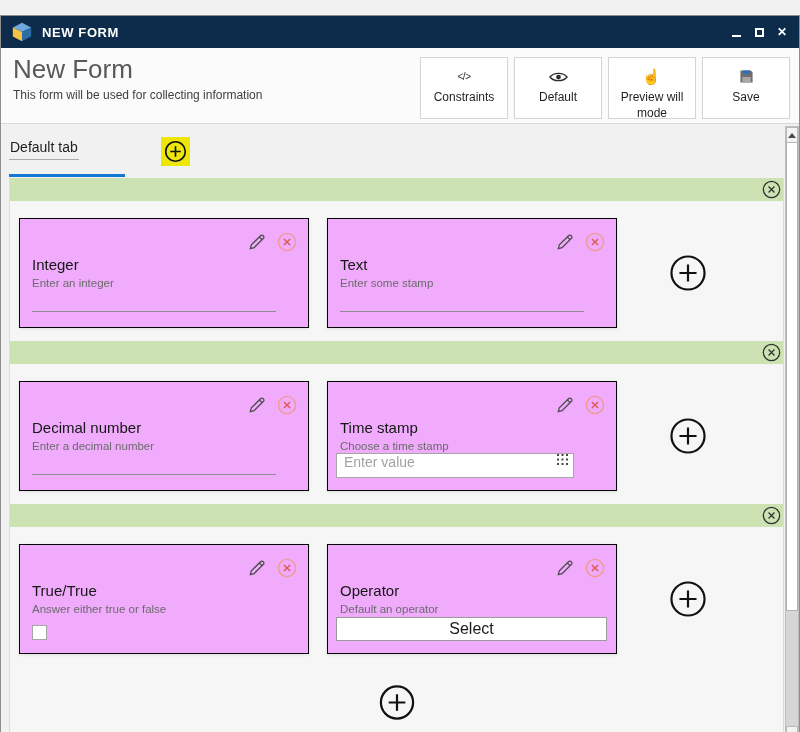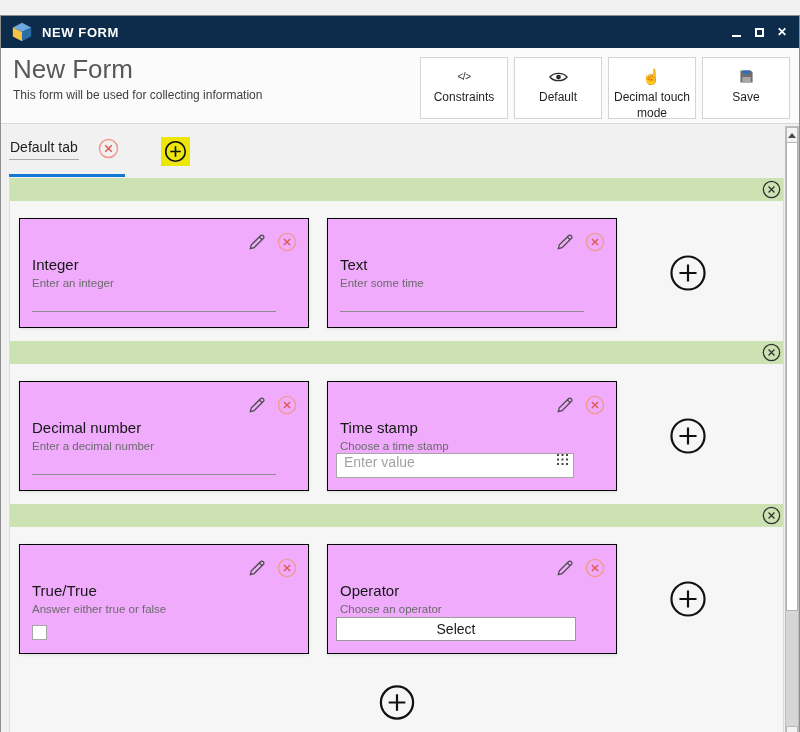--- a/index.html
+++ b/index.html
@@ -23,42 +23,42 @@
   .page-subtitle { position:absolute; left:12px; top:40px; font-size:12px; color:#414141; }
   .toolbar { position:absolute; right:9px; top:9px; display:flex; gap:6px; }
   .tb-btn { width:88px; height:62px; background:#fff; border:1px solid #d4d4d4; display:flex; flex-direction:column; align-items:center; justify-content:flex-start; padding-top:10px; cursor:pointer; }
   .tb-icon { height:17px; display:flex; align-items:center; justify-content:center; }
   .tb-label { font-size:12px; color:#1f1f1f; text-align:center; line-height:1.35; margin-top:4px; }
   .code-glyph { font-size:10px; color:#333; letter-spacing:-0.5px; }
   .touch-glyph { font-size:15px; color:#444; }
 
   
   .tabbar { position:absolute; left:0; top:108px; width:784px; height:54px; background:#f1f1f1; }
-  .tab { position:absolute; left:8px; top:12px; display:flex; align-items:center; gap:19px; cursor:pointer; }
+  .tab { position:absolute; left:8px; top:12px; display:flex; align-items:center; gap:19px; cursor:pointer;flex-direction:column; }
   .tab-label { font-size:14px; color:#1d1d1d; border-bottom:1px solid #a9a9a9; padding:3px 1px 4px 1px; min-width:64px; }
   .tab-underline-bar { position:absolute; left:8px; bottom:1px; width:116px; height:3px; background:#1377d4; }
   .add-tab { position:absolute; left:160px; top:13px; width:29px; height:29px; background:#ece609; display:flex; align-items:center; justify-content:center; cursor:pointer; }
 
   
   .panel { position:absolute; left:8px; top:162px; width:775px; height:565px; background:#f6f6f6; border:1px solid #dcdcdc; border-top:none; }
   .band { position:relative; height:23px; background:#cce2b3; }
   .band-close { position:absolute; right:2px; top:2px; width:19px; height:19px; cursor:pointer; }
   .row-body { display:flex; align-items:flex-start; padding:17px 0 13px 9px; height:140px; }
   .card { position:relative; width:290px; height:110px; background:#f0abfc; border:1px solid #000000; box-shadow:0 1px 3px rgba(0,0,0,.10); margin-right:18px; }
   .card-actions { position:absolute; top:13px; right:11px; display:flex; align-items:center; gap:10px; }
   .icon-btn { cursor:pointer; display:flex; }
   .card-title { position:absolute; left:12px; top:37px; font-size:15px; color:#161616; }
   .card-desc { position:absolute; left:12px; top:58px; font-size:11.5px; color:#6b6b6b; }
   .input-underline { position:absolute; left:12px; bottom:15px; width:244px; border-bottom:1px solid #8c8c8c; height:1px; cursor:text; }
   .ts-input-wrap { position:absolute; left:8px; bottom:12px; width:238px; height:25px; border:1px solid #a6a6a6; background:#fff; display:flex; align-items:flex-start; }
   .ts-input { flex:1; border:none; outline:none; font-size:14px; color:#333; padding-left:7px; font-family:"Liberation Sans",sans-serif; background:transparent; }
   .ts-input::placeholder { color:#a3a3a3; }
   .grid-icon { width:22px; display:flex; align-items:center; justify-content:center; cursor:pointer; }
   .checkbox { position:absolute; left:12px; bottom:13px; width:15px; height:15px; appearance:none; -webkit-appearance:none; border:1px solid #a6a6a6; background:#fff; cursor:pointer; }
-  .select-btn { position:absolute; left:8px; bottom:12px; width:240px; height:24px; background:#fff; border:1px solid #9a9a9a; font-size:14px; color:#1a1a1a; font-family:"Liberation Sans",sans-serif; cursor:pointer; }
+  .select-btn { position:absolute; left:8px; bottom:12px; width:271px; height:24px; background:#fff; border:1px solid #9a9a9a; font-size:16px; color:#1a1a1a; font-family:"Liberation Sans",sans-serif; cursor:pointer; }
   .row-add { margin-left:34px; margin-top:36px; cursor:pointer; }
   .bottom-area { position:relative; height:76px; }
   .bottom-add { position:absolute; left:50%; top:17px; transform:translateX(-50%); cursor:pointer; }
 
   
   .scrollbar { position:absolute; left:784px; top:110px; width:14px; height:617px; display:flex; flex-direction:column; background:#d6d6d6; border:1px solid #bdbdbd; }
   .sb-btn { height:16px; background:#f3f3f3; border:1px solid #b9b9b9; display:flex; align-items:center; justify-content:center; cursor:pointer; }
   .tri-up { width:0; height:0; border-left:4px solid transparent; border-right:4px solid transparent; border-bottom:5px solid #4a4a4a; }
   .tri-down { width:0; height:0; border-left:4px solid transparent; border-right:4px solid transparent; border-top:5px solid #4a4a4a; }
   .sb-thumb { height:468px; background:#ffffff; border:1px solid #b3b3b3; border-top:none; cursor:grab; }
@@ -105,21 +105,21 @@
               <path d="M1 6 C5 0.8 15 0.8 19 6 C15 11.2 5 11.2 1 6 Z" fill="none" stroke="#2e2e2e" stroke-width="1.4"></path>
               <circle cx="10" cy="6" r="2.5" fill="#2e2e2e"></circle>
             </svg>
         </div>
         <div class="tb-label">Default</div>
       </div>
       <div class="tb-btn">
         <div class="tb-icon">
             <span class="touch-glyph">☝</span>
           </div>
-        <div class="tb-label">Decimal touch mode</div>
+        <div class="tb-label">Preview will mode</div>
       </div>
       <div class="tb-btn">
         <div class="tb-icon">
           <svg width="15" height="15" viewBox="0 0 16 16">
               <path d="M1.5 1.5h11l2 2v11h-13z" fill="#6e6e6e"></path>
               <rect x="4" y="1.5" width="7.5" height="3.6" fill="#2f6fc0"></rect>
               <rect x="3.5" y="8.5" width="9" height="6" fill="#a8a8a8"></rect>
             </svg>
         </div>
         <div class="tb-label">Save</div>
@@ -185,21 +185,21 @@
               </svg>
           </span>
           <span class="icon-btn">
             <svg width="20" height="20" viewBox="0 0 20 20">
                 <circle cx="10" cy="10" r="8.6" fill="none" stroke="#f09a92" stroke-width="1.4"></circle>
                 <path d="M6.9 6.9l6.2 6.2M13.1 6.9l-6.2 6.2" stroke="#e2574f" stroke-width="1.4" fill="none"></path>
               </svg>
           </span>
         </div>
         <div class="card-title">Text</div>
-        <div class="card-desc">Enter some time</div>
+        <div class="card-desc">Enter some stamp</div>
         <div class="input-underline"></div>
       </div>
       <div class="row-add">
         <svg width="38" height="38" viewBox="0 0 40 40">
             <circle cx="20" cy="20" r="17.4" fill="none" stroke="#111" stroke-width="2.3"></circle>
             <path d="M20 11v18M11 20h18" stroke="#111" stroke-width="2.3" fill="none"></path>
           </svg>
       </div>
     </div>
 
@@ -312,21 +312,21 @@
               </svg>
           </span>
           <span class="icon-btn">
             <svg width="20" height="20" viewBox="0 0 20 20">
                 <circle cx="10" cy="10" r="8.6" fill="none" stroke="#f09a92" stroke-width="1.4"></circle>
                 <path d="M6.9 6.9l6.2 6.2M13.1 6.9l-6.2 6.2" stroke="#e2574f" stroke-width="1.4" fill="none"></path>
               </svg>
           </span>
         </div>
         <div class="card-title">Operator</div>
-        <div class="card-desc">Choose an operator</div>
+        <div class="card-desc">Default an operator</div>
         <button class="select-btn">Select</button>
       </div>
       <div class="row-add">
         <svg width="38" height="38" viewBox="0 0 40 40">
             <circle cx="20" cy="20" r="17.4" fill="none" stroke="#111" stroke-width="2.3"></circle>
             <path d="M20 11v18M11 20h18" stroke="#111" stroke-width="2.3" fill="none"></path>
           </svg>
       </div>
     </div>
 

